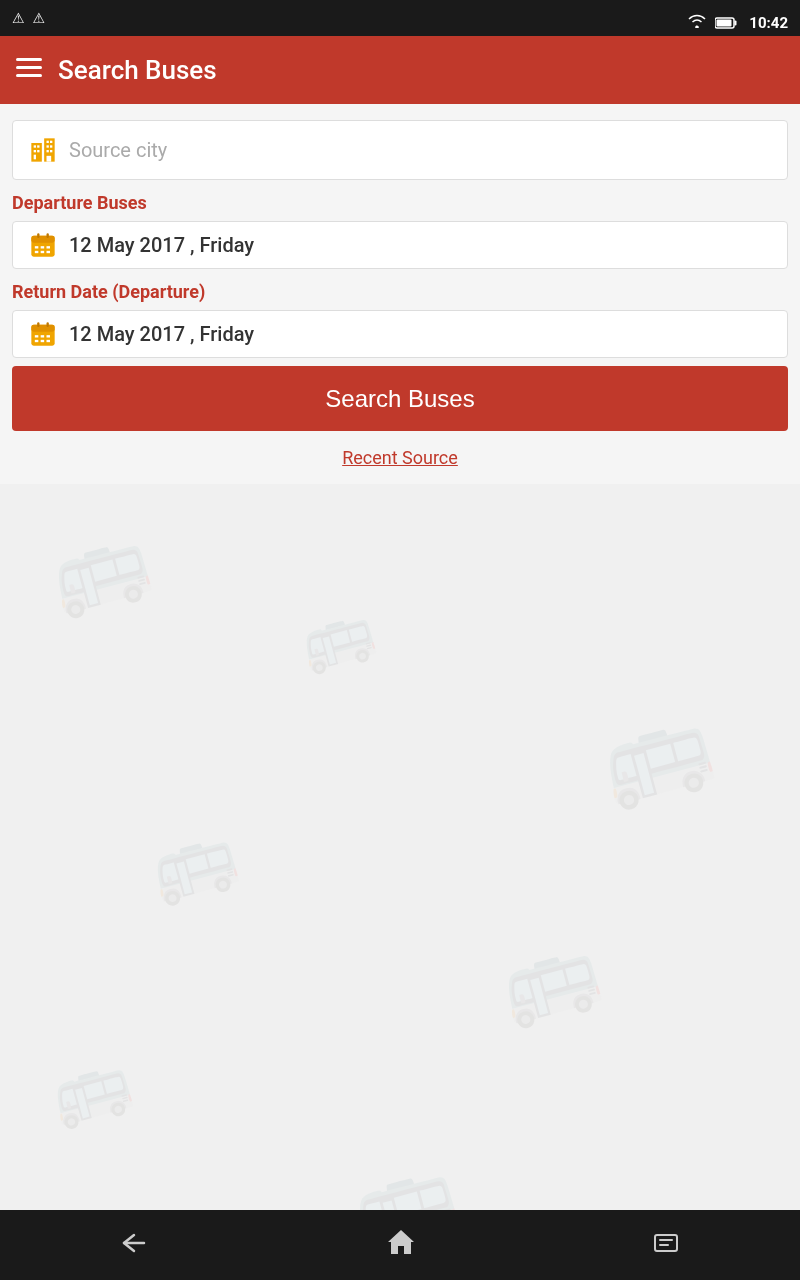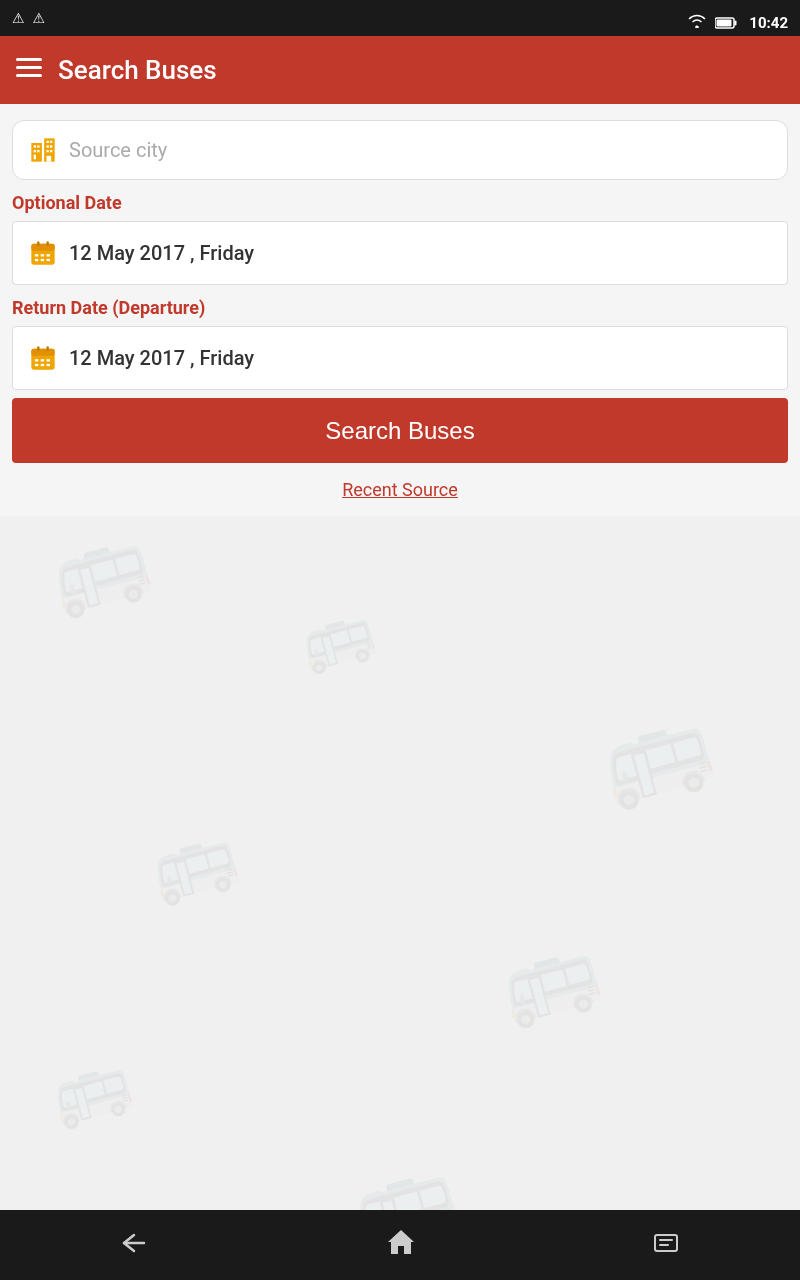--- a/index.html
+++ b/index.html
@@ -77,21 +77,21 @@
       background: #f5f5f5;
       padding: 16px 12px;
       position: relative;
     }
 
     
     .input-field {
       width: 100%;
       background: #fff;
       border: 1px solid #ddd;
-      border-radius: 12px;
+      border-radius: 4px;
       height: 60px;
       display: flex;
       align-items: center;
       padding: 8px 16px;
       margin-bottom: 8px;
       cursor: text;
     }
 
     .input-text {
       font-size: 20px;
@@ -105,21 +105,21 @@
       font-weight: bold;
       margin: 12px 0 8px 0;
     }
 
     
     .date-field {
       width: 100%;
       background: #fff;
       border: 1px solid #ddd;
       border-radius: 4px;
-      height: 64px;
+      height: 48px;
       display: flex;
       align-items: center;
       padding: 0 16px;
       margin-bottom: 8px;
       cursor: pointer;
     }
 
     .date-text {
       font-size: 20px;
       color: #333;
@@ -275,21 +275,21 @@
       <rect x="15" y="8" width="2" height="2" fill="white"></rect>
       <rect x="18" y="8" width="2" height="2" fill="white"></rect>
       <rect x="15" y="12" width="2" height="2" fill="white"></rect>
       <rect x="18" y="12" width="2" height="2" fill="white"></rect>
       <rect x="15" y="17" width="4" height="5" fill="white"></rect>
     </svg>
     <span class="input-text">Source city</span>
   </div>
 
 
-  <div class="section-label">Optional Date</div>
+  <div class="section-label">Departure Buses</div>
 
   <div class="date-field">
     <svg class="calendar-svg" viewBox="0 0 24 24" xmlns="http://www.w3.org/2000/svg">
       <rect x="2" y="4" width="20" height="18" rx="2" fill="#f0a500"></rect>
       <rect x="2" y="4" width="20" height="6" rx="2" fill="#e09000"></rect>
       <rect x="7" y="2" width="2" height="4" rx="1" fill="#c07800"></rect>
       <rect x="15" y="2" width="2" height="4" rx="1" fill="#c07800"></rect>
       <rect x="5" y="13" width="3" height="2" fill="white"></rect>
       <rect x="10" y="13" width="3" height="2" fill="white"></rect>
       <rect x="15" y="13" width="3" height="2" fill="white"></rect>

